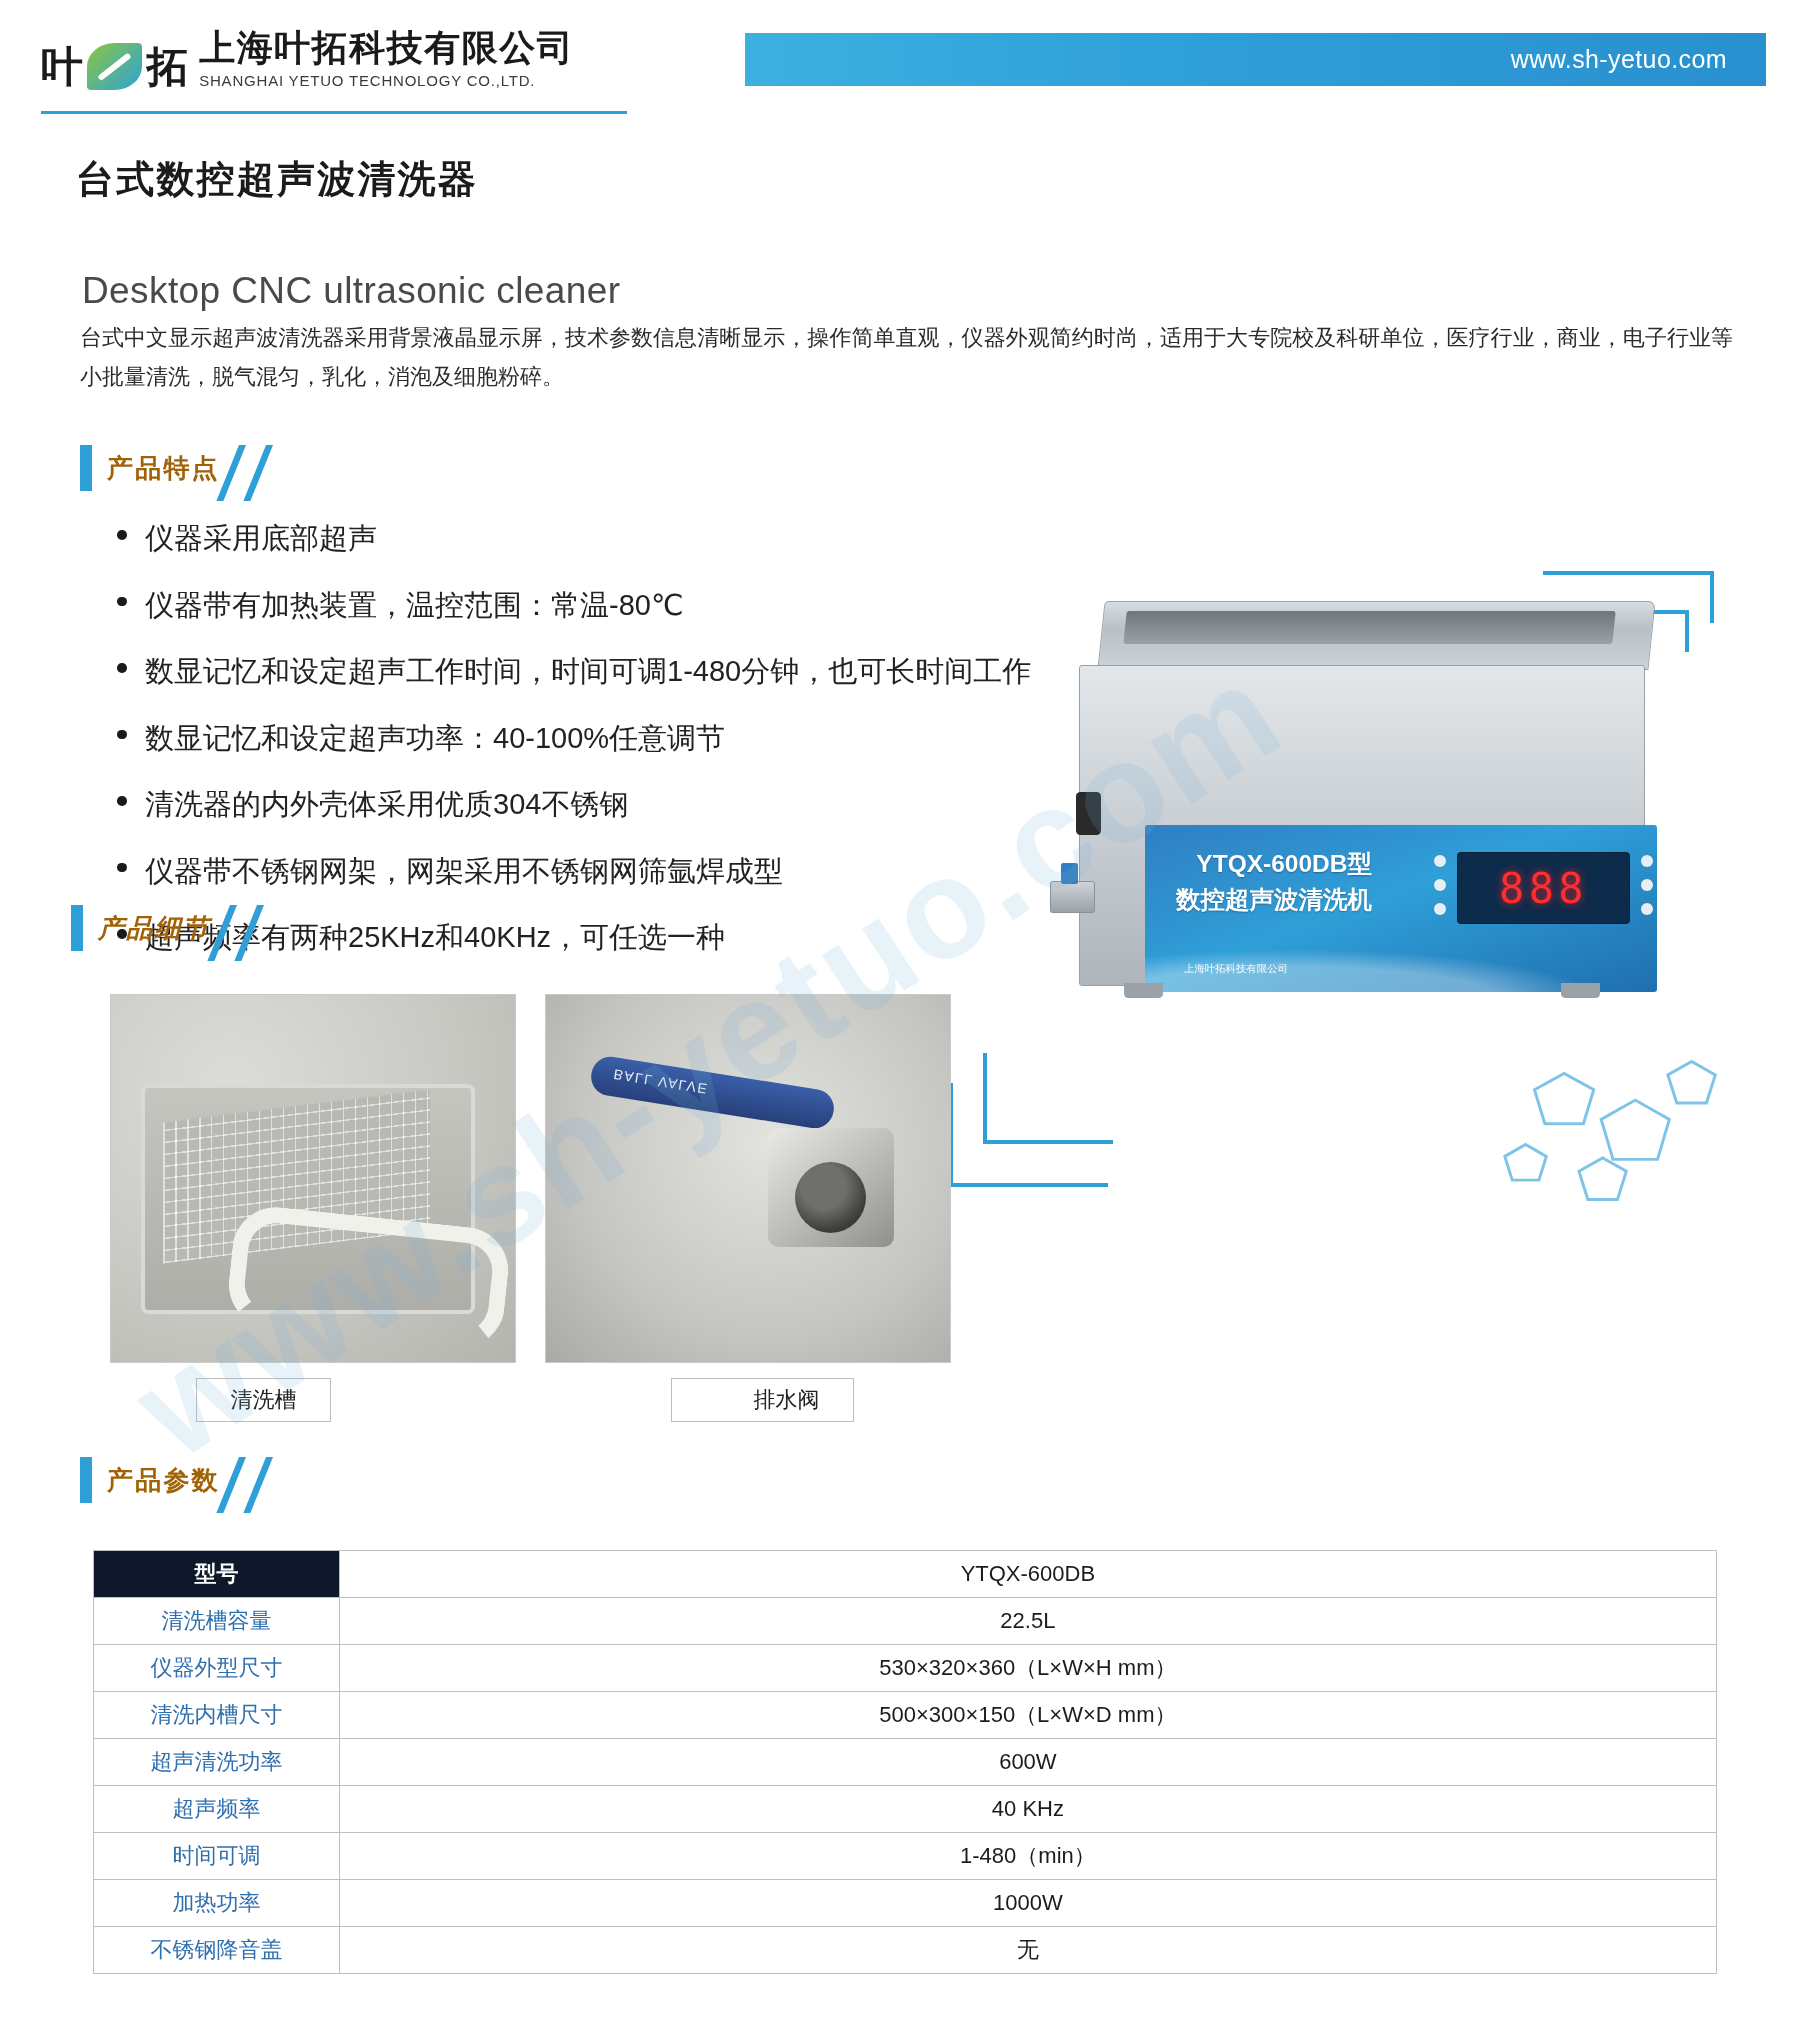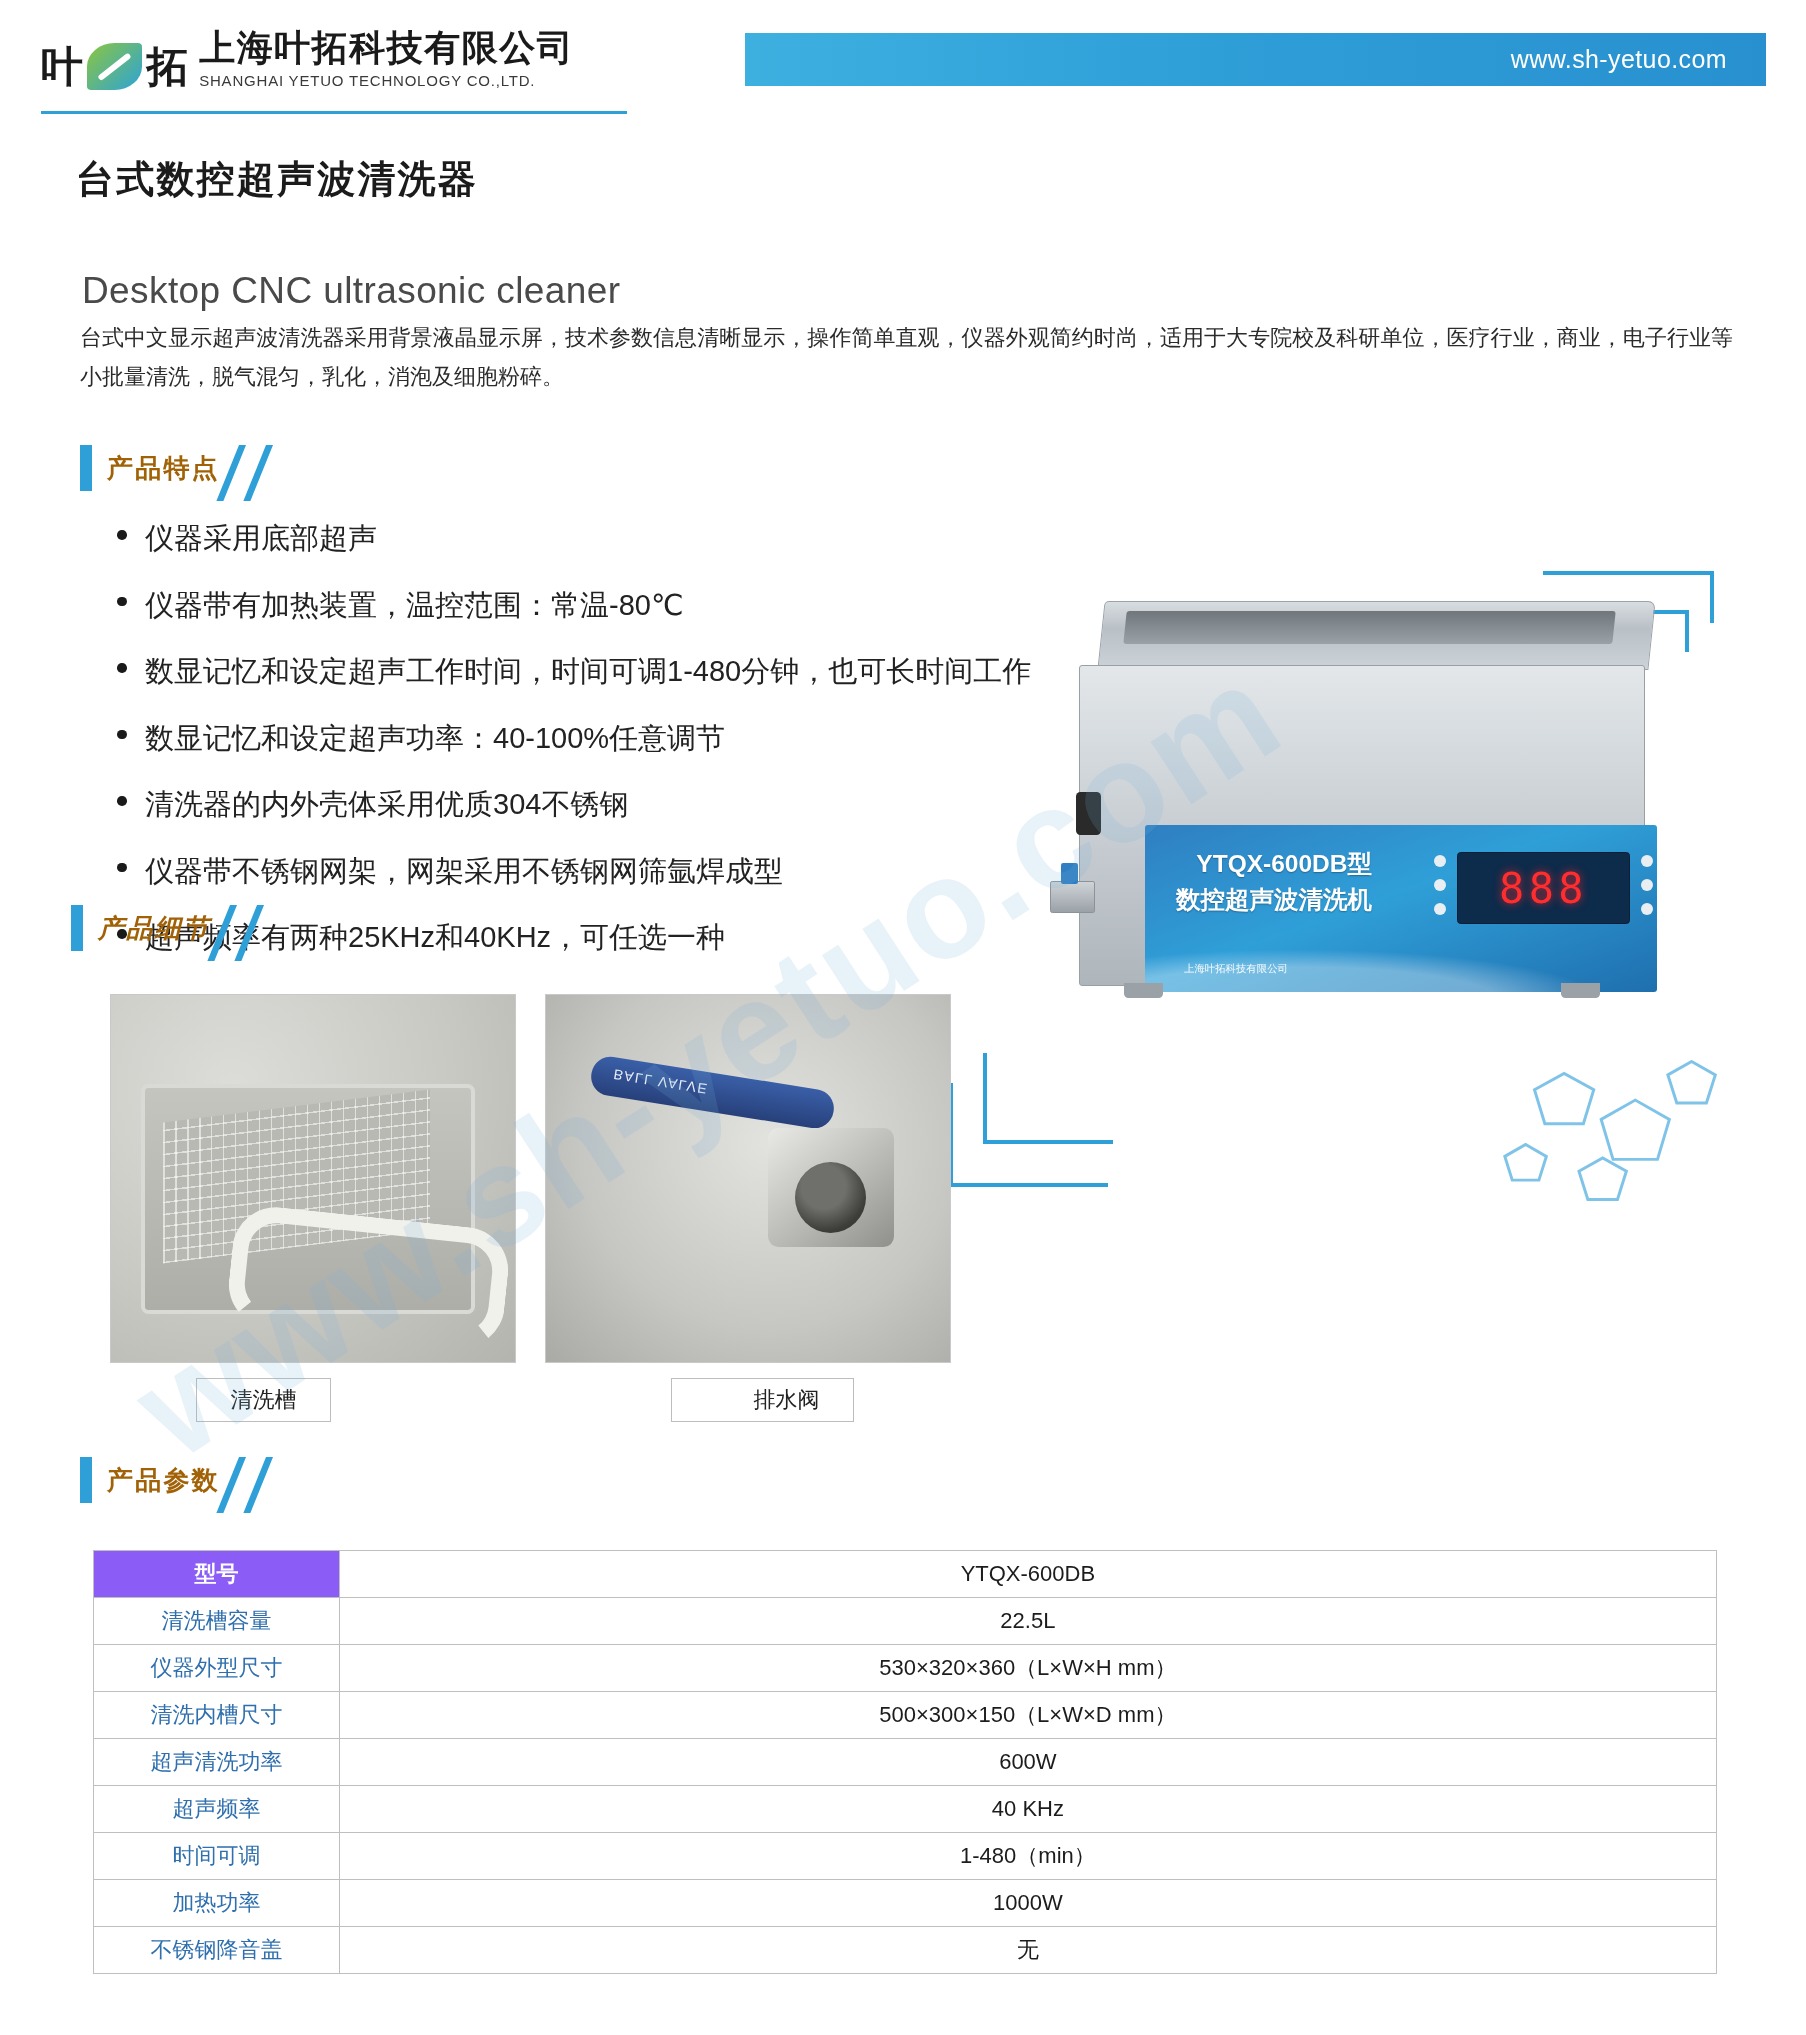--- a/index.html
+++ b/index.html
@@ -497,21 +497,21 @@
     border: 0.7px solid #bfbfbf;
     height: 46px;
     padding: 0 7.4px;
   }
   .params td.key {
     width: 230px;
     text-align: center;
     color: #2f6fae;
   }
   .params tr:first-child td.key {
-    background: #8b5cf6;
+    background: #0f172a;
     color: #ffffff;
     font-weight: bold;
   }
   .params td.val {
     text-align: center;
     color: #1c1c1c;
   }
 </style>
 </head>
 <body>

